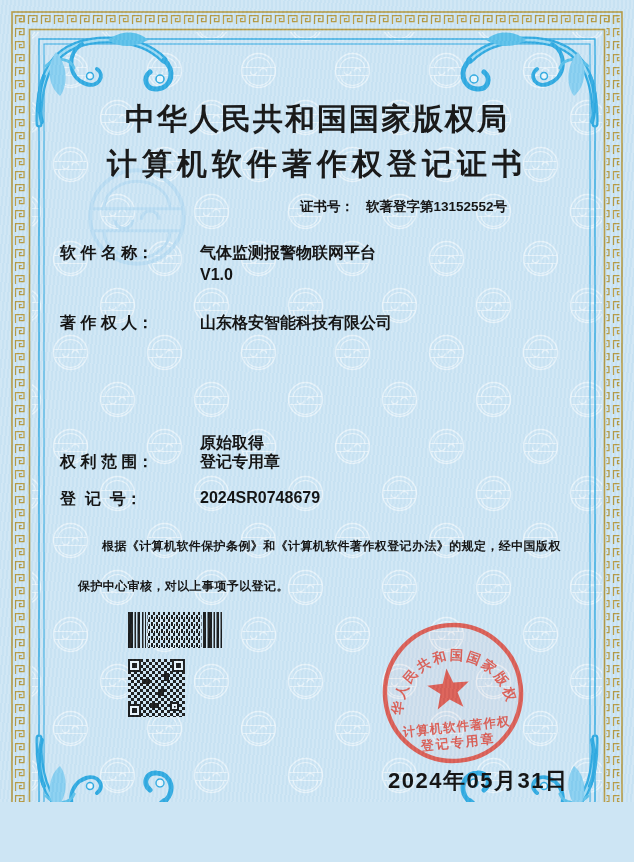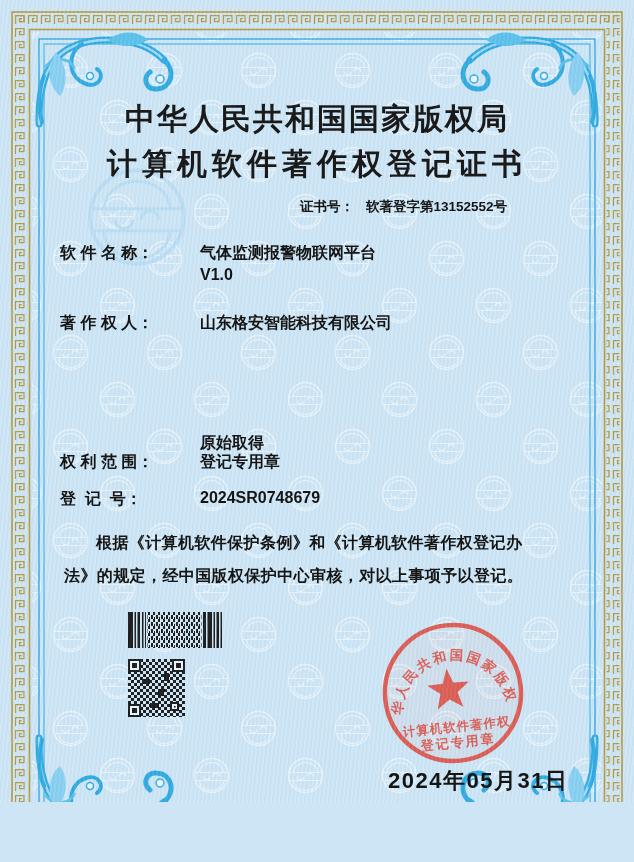--- a/index.html
+++ b/index.html
@@ -11,22 +11,22 @@
   .bg{left:0;top:0;z-index:0;}
   .txt{z-index:2;}
   .title{left:0;right:0;text-align:center;font-family:"Liberation Serif",serif;
          font-weight:bold;font-size:30px;color:#1a1a1a;}
   .t1{top:99px;letter-spacing:2px;}
   .t2{top:144px;letter-spacing:5px;}
   .certno{left:300px;right:72px;top:198px;font-size:13.5px;font-weight:bold;}
   .certno .gap{display:inline-block;width:12px;}
   .lbl{left:60px;font-size:16px;font-weight:bold;white-space:pre;}
   .val{left:200px;font-size:16px;font-weight:bold;white-space:pre;}
-  .statement{left:64px;top:526px;width:486px;font-size:16px;font-weight:bold;
-             line-height:33px;text-indent:2em;letter-spacing:.4px;}
+  .statement{left:78px;top:526px;width:486px;font-size:12px;font-weight:bold;
+             line-height:40px;text-indent:2em;letter-spacing:.4px;}
   .date{left:388px;top:766px;font-size:22px;font-weight:bold;letter-spacing:1.5px;}
 </style>
 </head>
 <body>
 
 <div class="page">
 
   <svg class="abs bg" width="634" height="862" viewBox="0 0 634 862">
     <defs>
 

